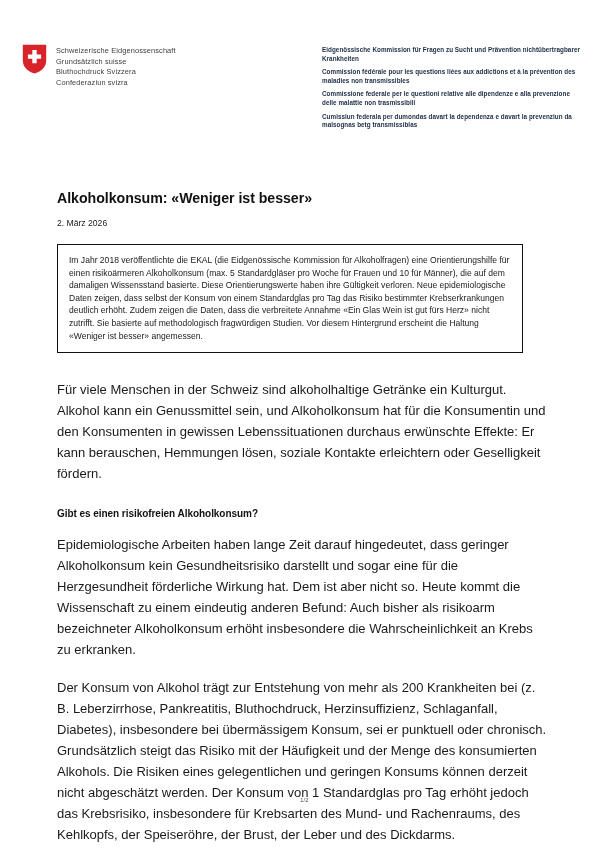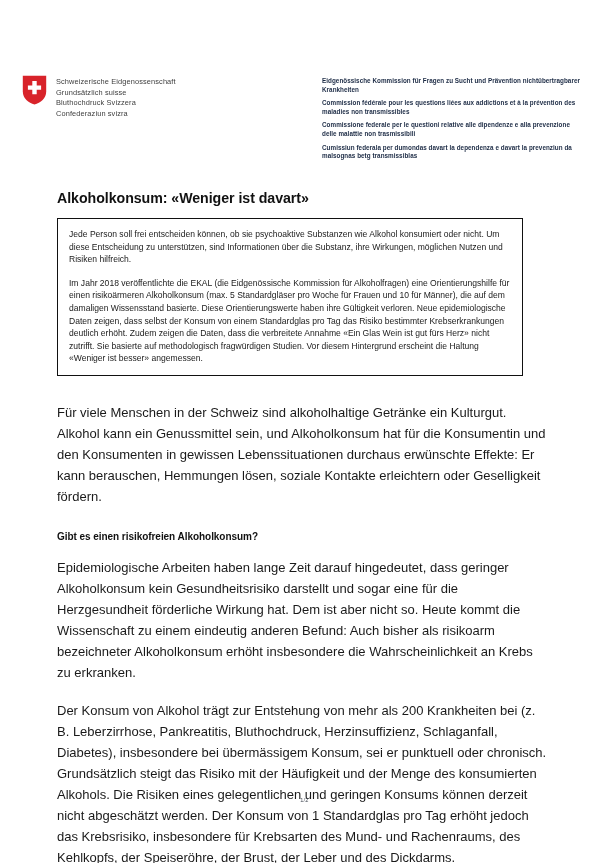--- a/index.html
+++ b/index.html
@@ -23,21 +23,20 @@
     background: #ffffff;
   }
 
   
   .header {
     position: absolute;
     top: 44px;
     left: 0;
     right: 0;
     height: 110px;
-    margin-top: 31px;
   }
 
   .logo-block {
     position: absolute;
     left: 22px;
     top: 0px;
     display: flex;
     align-items: flex-start;
     gap: 9px;
   }
@@ -169,25 +168,25 @@
       <p>Eidgenössische Kommission für Fragen zu Sucht und Prävention nichtübertragbarer Krankheiten</p>
       <p>Commission fédérale pour les questions liées aux addictions et à la prévention des maladies non transmissibles</p>
       <p>Commissione federale per le questioni relative alle dipendenze e alla prevenzione delle malattie non trasmissibili</p>
       <p>Cumissiun federala per dumondas davart la dependenza e davart la prevenziun da malsognas betg transmissiblas</p>
     </div>
 
   </div>
 
   <div class="content">
 
-    <h1 class="doc-title">Alkoholkonsum: «Weniger ist davart»</h1>
-
+    <h1 class="doc-title">Alkoholkonsum: «Weniger ist besser»</h1>
+
+    <p class="doc-date">2. März 2026</p>
 
     <div class="callout-box">
-      <p>Jede Person soll frei entscheiden können, ob sie psychoaktive Substanzen wie Alkohol konsumiert oder nicht. Um diese Entscheidung zu unterstützen, sind Informationen über die Substanz, ihre Wirkungen, möglichen Nutzen und Risiken hilfreich.</p>
       <p>Im Jahr 2018 veröffentlichte die EKAL (die Eidgenössische Kommission für Alkoholfragen) eine Orientierungshilfe für einen risikoärmeren Alkoholkonsum (max. 5 Standardgläser pro Woche für Frauen und 10 für Männer), die auf dem damaligen Wissensstand basierte. Diese Orientierungswerte haben ihre Gültigkeit verloren. Neue epidemiologische Daten zeigen, dass selbst der Konsum von einem Standardglas pro Tag das Risiko bestimmter Krebserkrankungen deutlich erhöht. Zudem zeigen die Daten, dass die verbreitete Annahme «Ein Glas Wein ist gut fürs Herz» nicht zutrifft. Sie basierte auf methodologisch fragwürdigen Studien. Vor diesem Hintergrund erscheint die Haltung «Weniger ist besser» angemessen.</p>
     </div>
 
     <p class="body-text">Für viele Menschen in der Schweiz sind alkoholhaltige Getränke ein Kulturgut. Alkohol kann ein Genussmittel sein, und Alkoholkonsum hat für die Konsumentin und den Konsumenten in gewissen Lebenssituationen durchaus erwünschte Effekte: Er kann berauschen, Hemmungen lösen, soziale Kontakte erleichtern oder Geselligkeit fördern.</p>
 
     <h2 class="section-heading">Gibt es einen risikofreien Alkoholkonsum?</h2>
 
     <p class="body-text">Epidemiologische Arbeiten haben lange Zeit darauf hingedeutet, dass geringer Alkoholkonsum kein Gesundheitsrisiko darstellt und sogar eine für die Herzgesundheit förderliche Wirkung hat. Dem ist aber nicht so. Heute kommt die Wissenschaft zu einem eindeutig anderen Befund: Auch bisher als risikoarm bezeichneter Alkoholkonsum erhöht insbesondere die Wahrscheinlichkeit an Krebs zu erkranken.</p>
 
 

